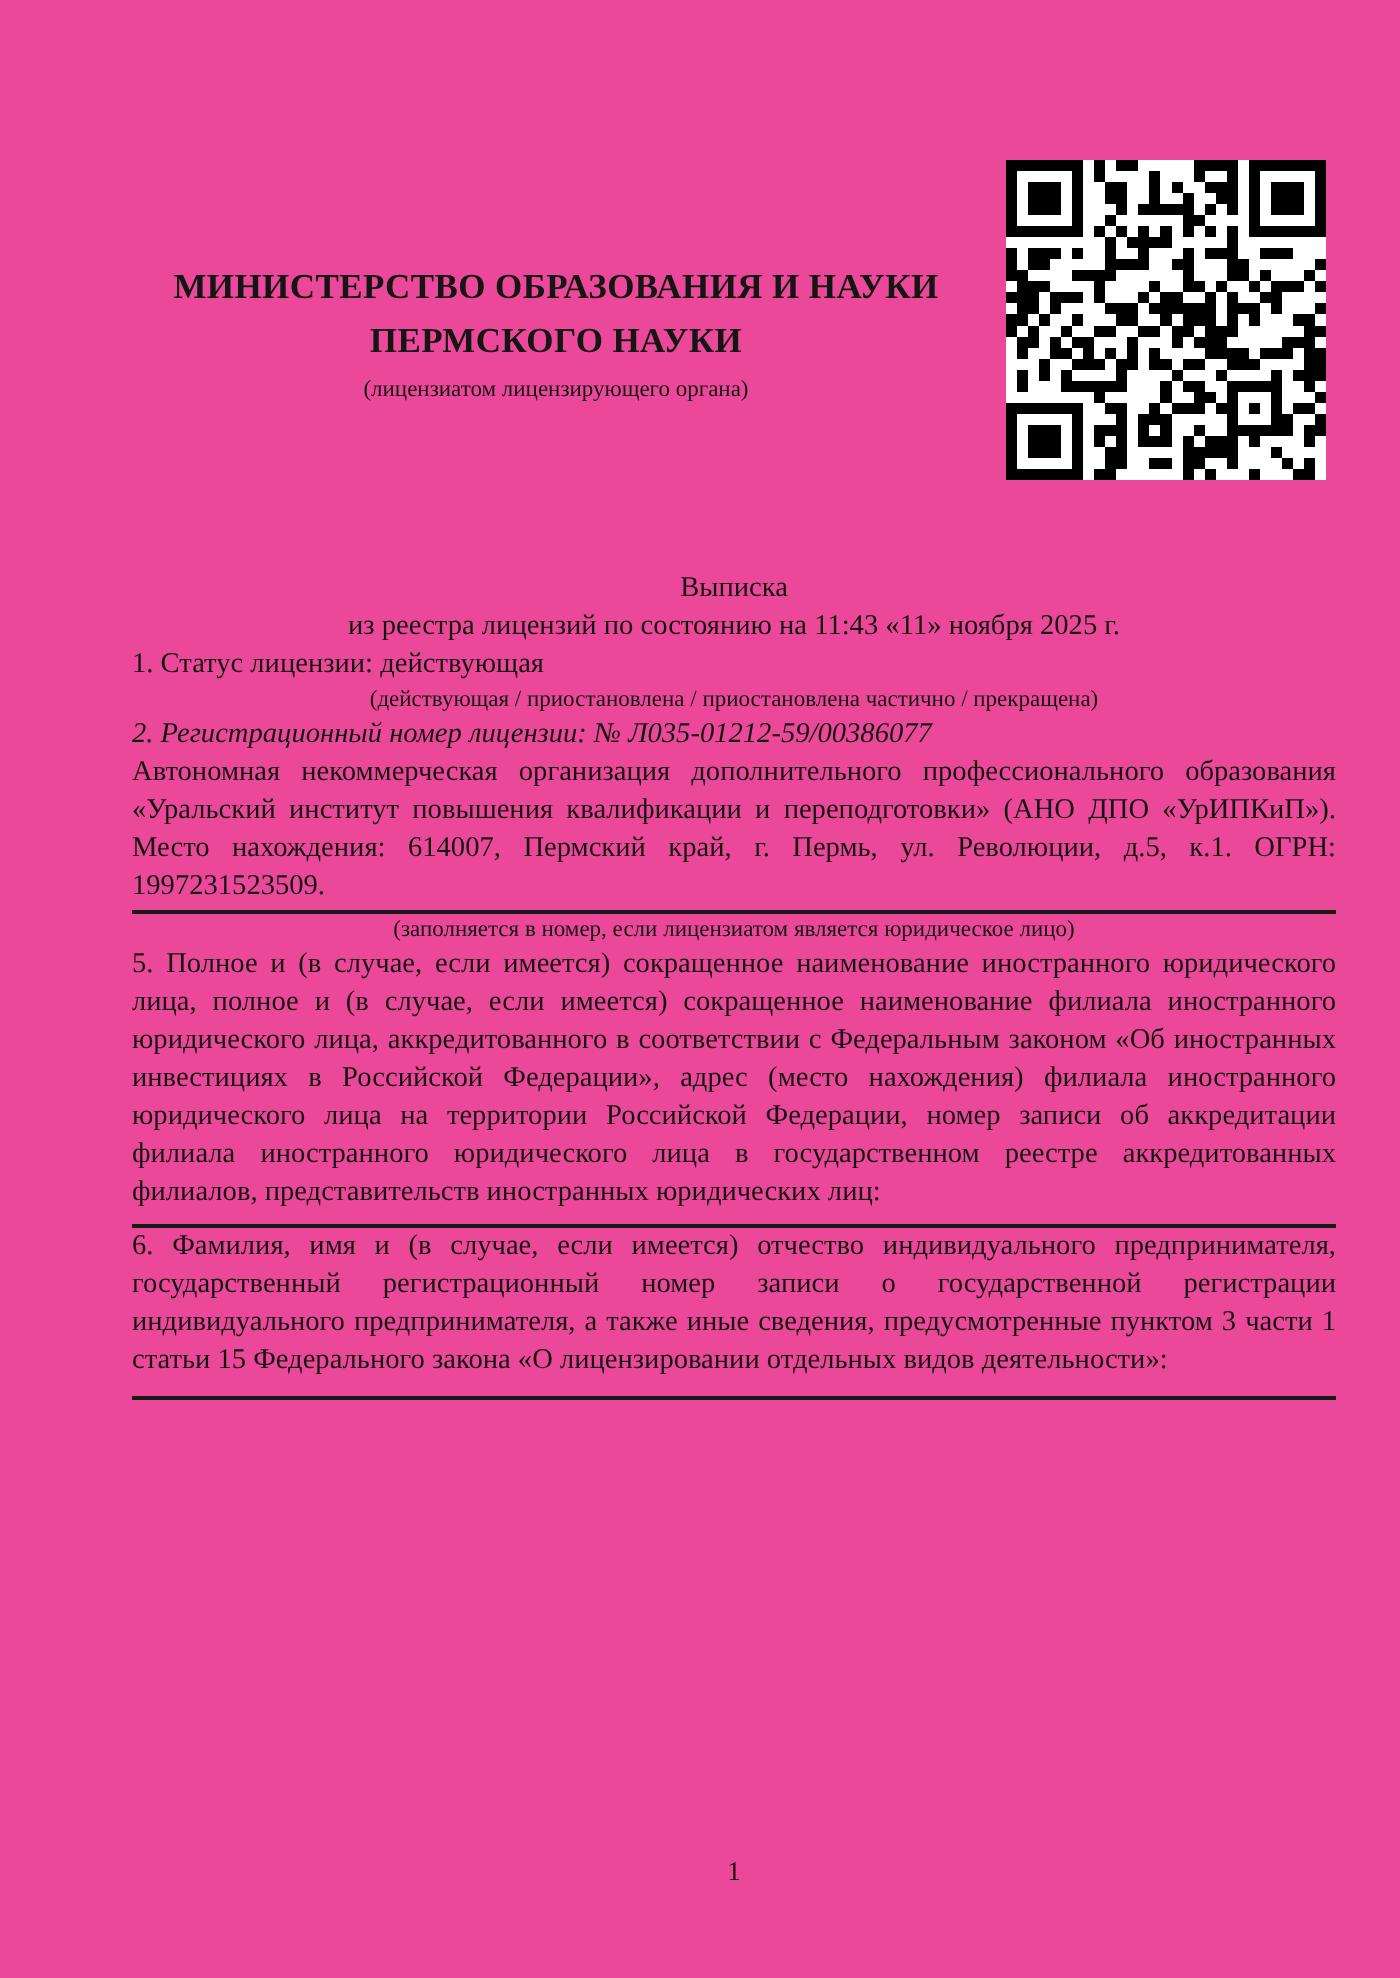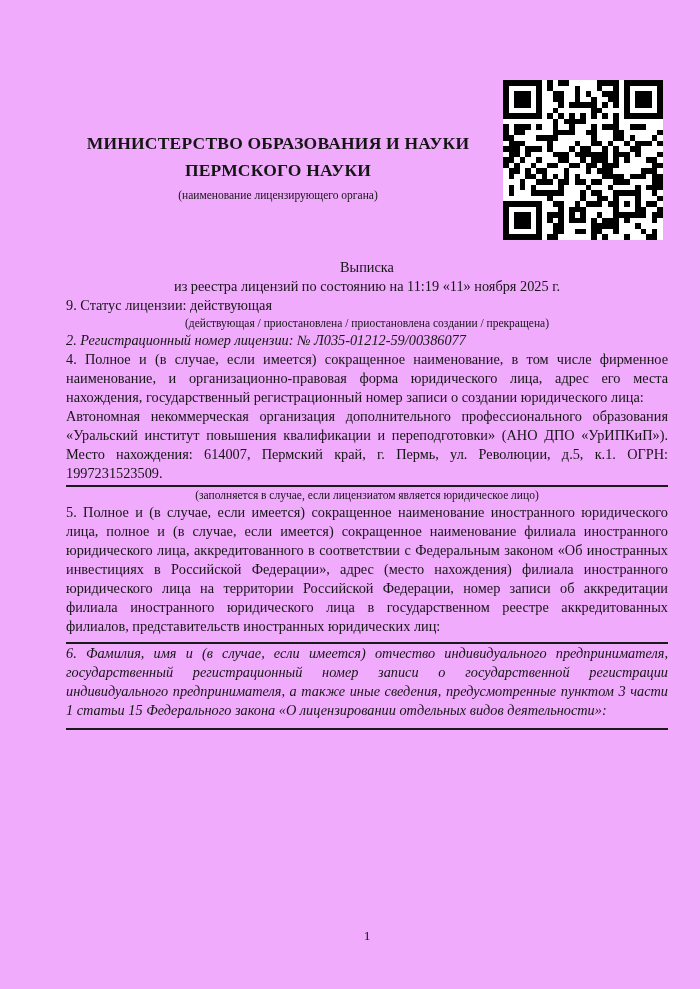--- a/index.html
+++ b/index.html
@@ -1,45 +1,45 @@
 <!DOCTYPE html>
 <html><head>
 <meta charset="utf-8">
 <style>
   html,body{margin:0;padding:0;background:#ffffff;}
   .page{
     position:relative;
     width:700px;height:989px;
-    background:#f0abfc;
+    background:#ec4899;
     font-family:"Liberation Serif","DejaVu Serif",serif;
     color:#151515;
     overflow:hidden;
   }
   
   .qr{position:absolute;top:80px;left:503px;width:160px;height:160px;}
   
   .header{padding-top:130px;margin-left:66px;width:424px;text-align:center;}
   .ministry{font-weight:bold;font-size:17.5px;line-height:27px;letter-spacing:.2px;}
   .auth-caption{font-size:11.5px;line-height:16px;margin-top:3px;}
   
-  .doc-title{margin-left:66px;width:602px;text-align:center;margin-top:55px;
+  .doc-title{margin-left:66px;width:602px;text-align:center;margin-top:82px;
              font-size:14.3px;line-height:19px;}
   
   .content{margin-left:66px;width:602px;font-size:14.3px;line-height:19px;}
   .content p{margin:0;}
   .justify{text-align:justify;}
   .hint{font-size:11.5px;line-height:16px;text-align:center;}
   .rule{border-top:2px solid #1a1a1a;height:0;margin-top:2px;}
   .rule.spaced5{margin-top:6px;}
   .rule.spaced6{margin-top:8px;}
   .mt-item1{margin-top:28px;}
   .mt-item{margin-top:13px;font-style:italic;}
   .mt-item4{margin-top:14px;}
   .mt-item5{margin-top:13px;}
-  .mt-item6{margin-top:14px;font-style:italic;}
+  .mt-item6{margin-top:14px;}
   .mt-item7{margin-top:20px;}
   .page-number{position:absolute;top:928px;left:66px;width:602px;text-align:center;
                font-size:13.5px;}
 </style>
 </head>
 <body>
 
 <div class="page">
 
   <div class="qr" id="qr-code"><svg xmlns="http://www.w3.org/2000/svg" viewBox="0 0 29 29" width="160" height="160" shape-rendering="crispEdges">
@@ -446,40 +446,39 @@
         <rect x="22" y="28" width="1" height="1" fill="#000000"></rect>
         <rect x="26" y="28" width="1" height="1" fill="#000000"></rect>
         <rect x="27" y="28" width="1" height="1" fill="#000000"></rect>
       </svg></div>
 
   <div class="header">
     <div class="ministry">
       <div>МИНИСТЕРСТВО ОБРАЗОВАНИЯ И НАУКИ</div>
       <div>ПЕРМСКОГО НАУКИ</div>
     </div>
-    <div class="auth-caption">(наименование лицензирующего органа)</div>
+    <div class="auth-caption">(лицензиатом лицензирующего органа)</div>
   </div>
 
   <div class="doc-title">
     <div>Выписка</div>
-    <div>из реестра лицензий по состоянию на 11:19 «11» ноября 2025 г.</div>
+    <div>из реестра лицензий по состоянию на 11:43 «11» ноября 2025 г.</div>
   </div>
 
   <div class="content">
 
-    <p class="mt-item1">9. Статус лицензии: действующая</p>
-    <div class="hint">(действующая / приостановлена / приостановлена создании / прекращена)</div>
+    <p class="mt-item1">1. Статус лицензии: действующая</p>
+    <div class="hint">(действующая / приостановлена / приостановлена частично / прекращена)</div>
 
     <p class="mt-item">2. Регистрационный номер лицензии: № Л035-01212-59/00386077</p>
 
 
-    <p class="mt-item4 justify">4. Полное и (в случае, если имеется) сокращенное наименование, в том числе фирменное наименование, и организационно-правовая форма юридического лица, адрес его места нахождения, государственный регистрационный номер записи о создании юридического лица:</p>
     <p class="justify">Автономная некоммерческая организация дополнительного профессионального образования «Уральский институт повышения квалификации и переподготовки» (АНО ДПО «УрИПКиП»). Место нахождения: 614007, Пермский край, г. Пермь, ул. Революции, д.5, к.1. ОГРН: 1997231523509.</p>
     <div class="rule"></div>
-    <div class="hint">(заполняется в случае, если лицензиатом является юридическое лицо)</div>
+    <div class="hint">(заполняется в номер, если лицензиатом является юридическое лицо)</div>
 
     <p class="mt-item5 justify">5. Полное и (в случае, если имеется) сокращенное наименование иностранного юридического лица, полное и (в случае, если имеется) сокращенное наименование филиала иностранного юридического лица, аккредитованного в соответствии с Федеральным законом «Об иностранных инвестициях в Российской Федерации», адрес (место нахождения) филиала иностранного юридического лица на территории Российской Федерации, номер записи об аккредитации филиала иностранного юридического лица в государственном реестре аккредитованных филиалов, представительств иностранных юридических лиц:</p>
     <div class="rule spaced5"></div>
 
     <p class="mt-item6 justify">6. Фамилия, имя и (в случае, если имеется) отчество индивидуального предпринимателя, государственный регистрационный номер записи о государственной регистрации индивидуального предпринимателя, а также иные сведения, предусмотренные пунктом 3 части 1 статьи 15 Федерального закона «О лицензировании отдельных видов деятельности»:</p>
     <div class="rule spaced6"></div>
 
 
   </div>
 

